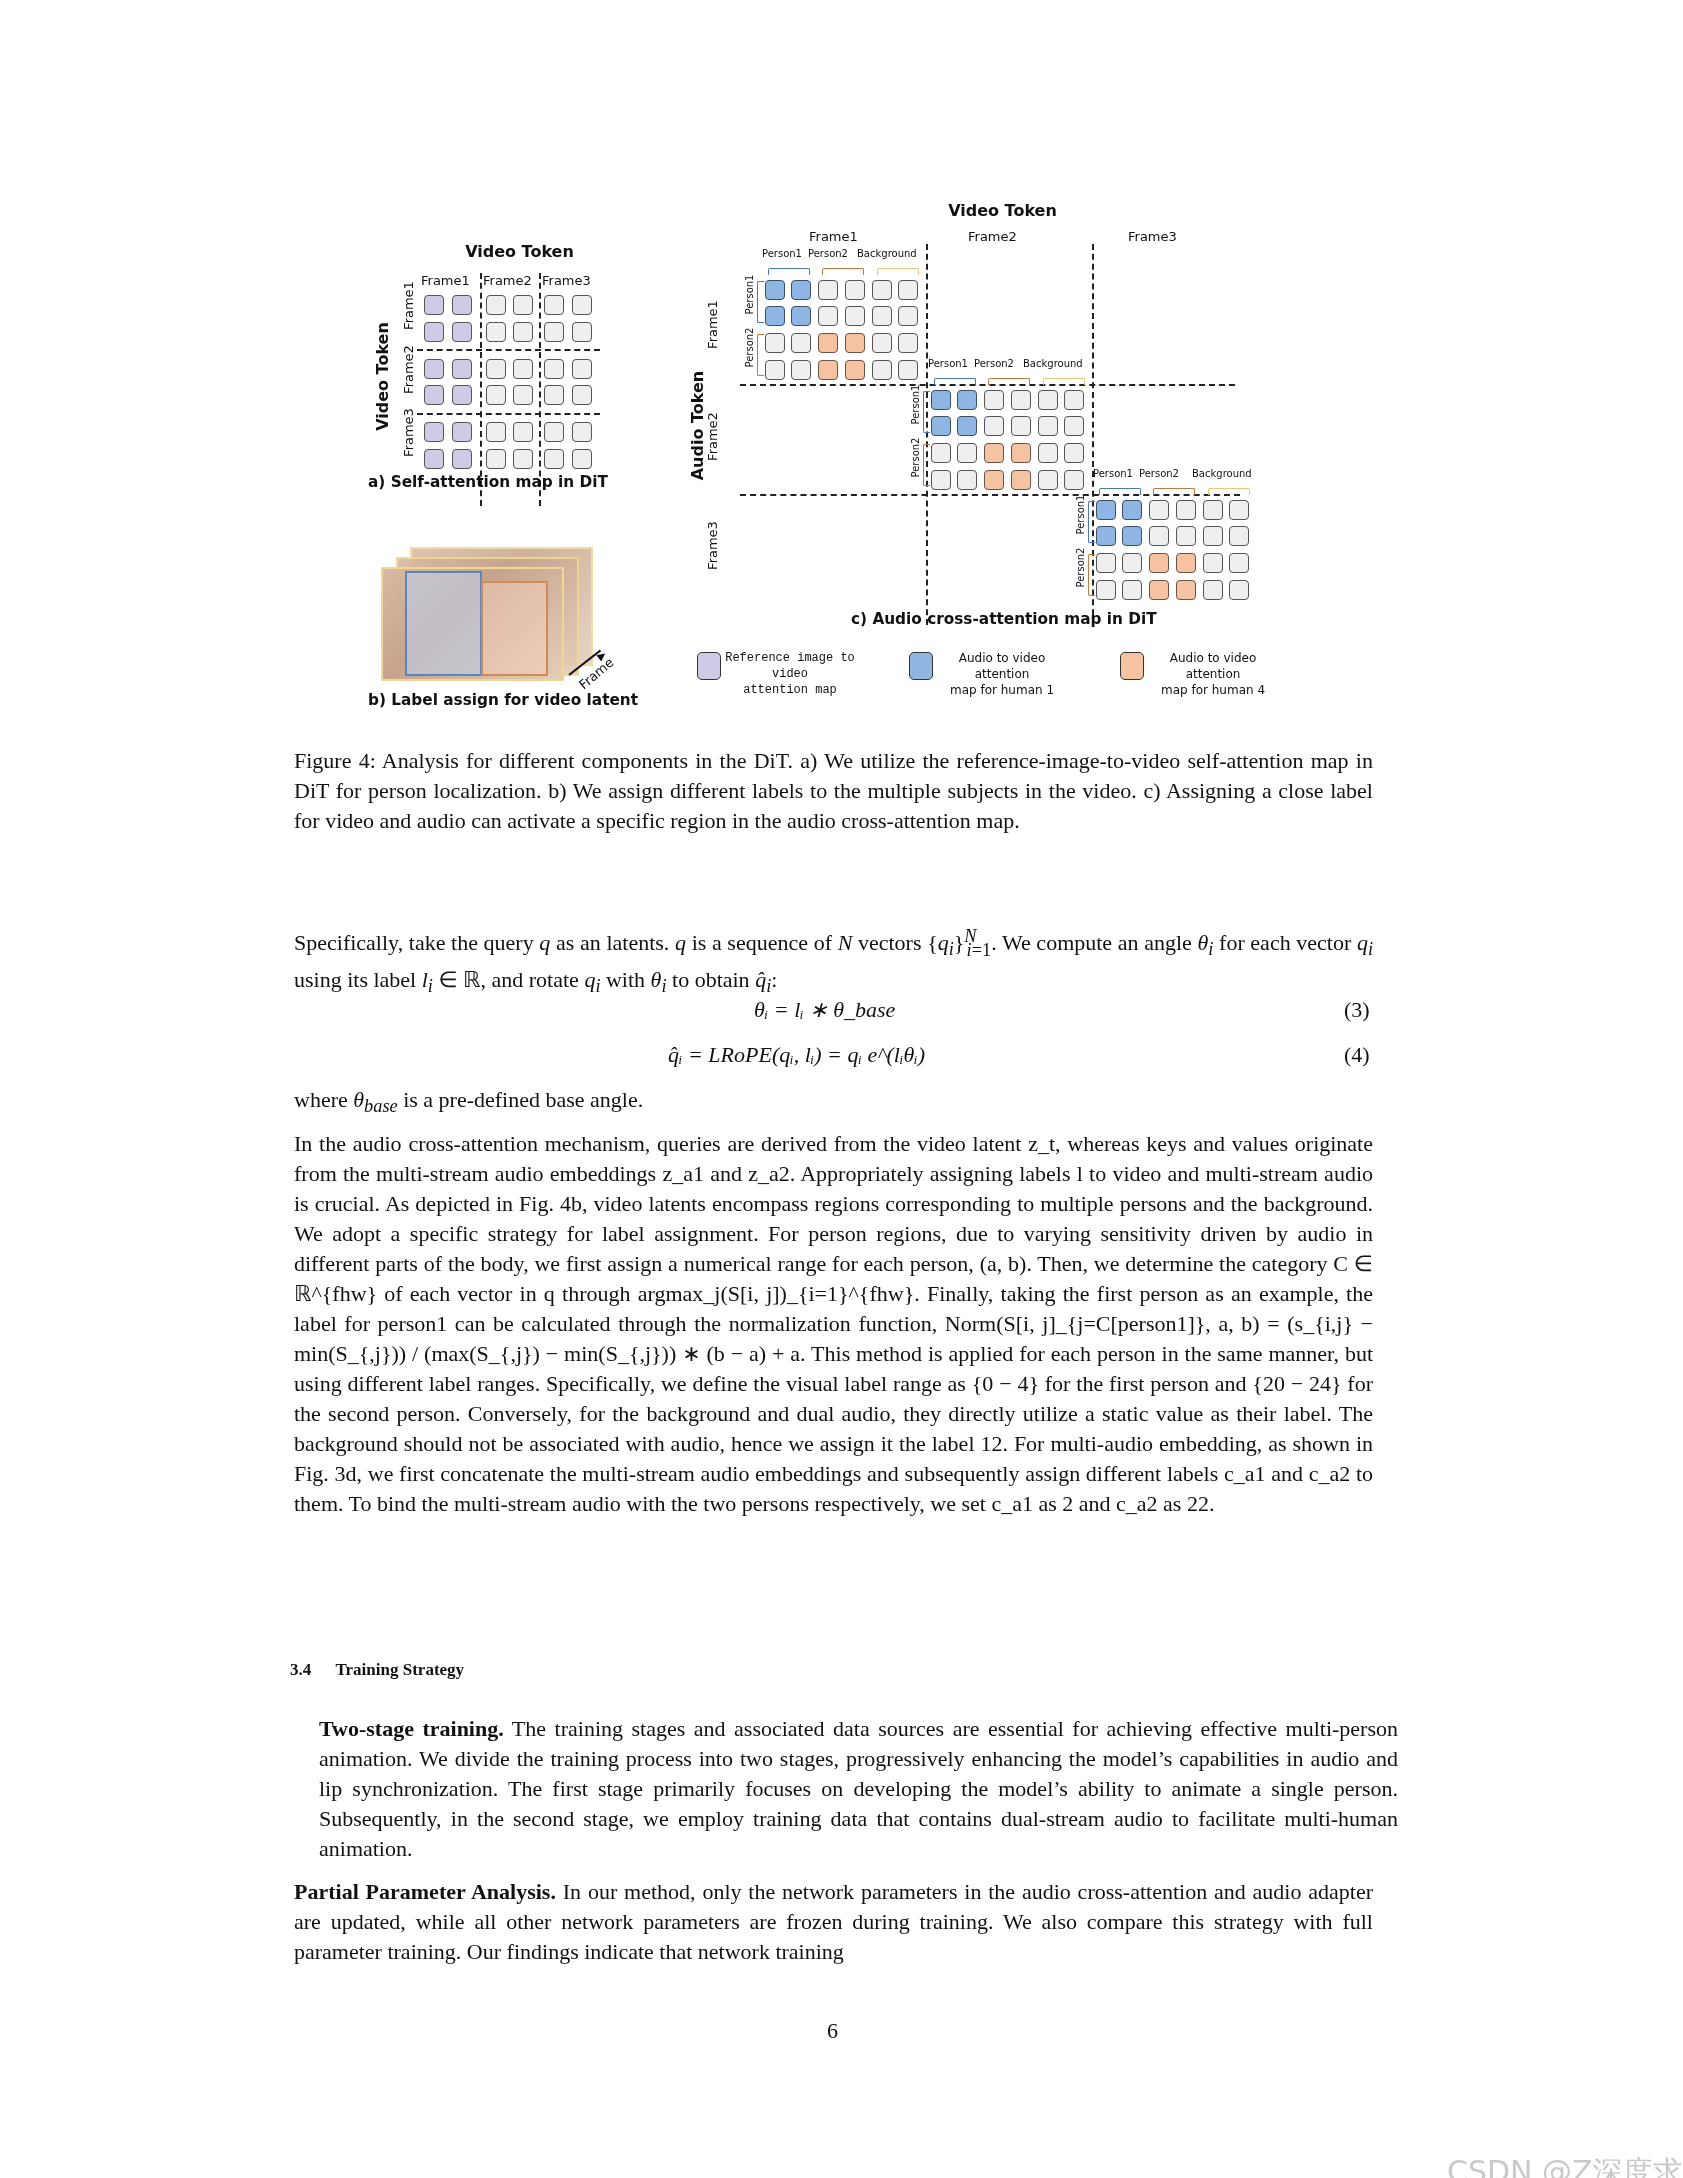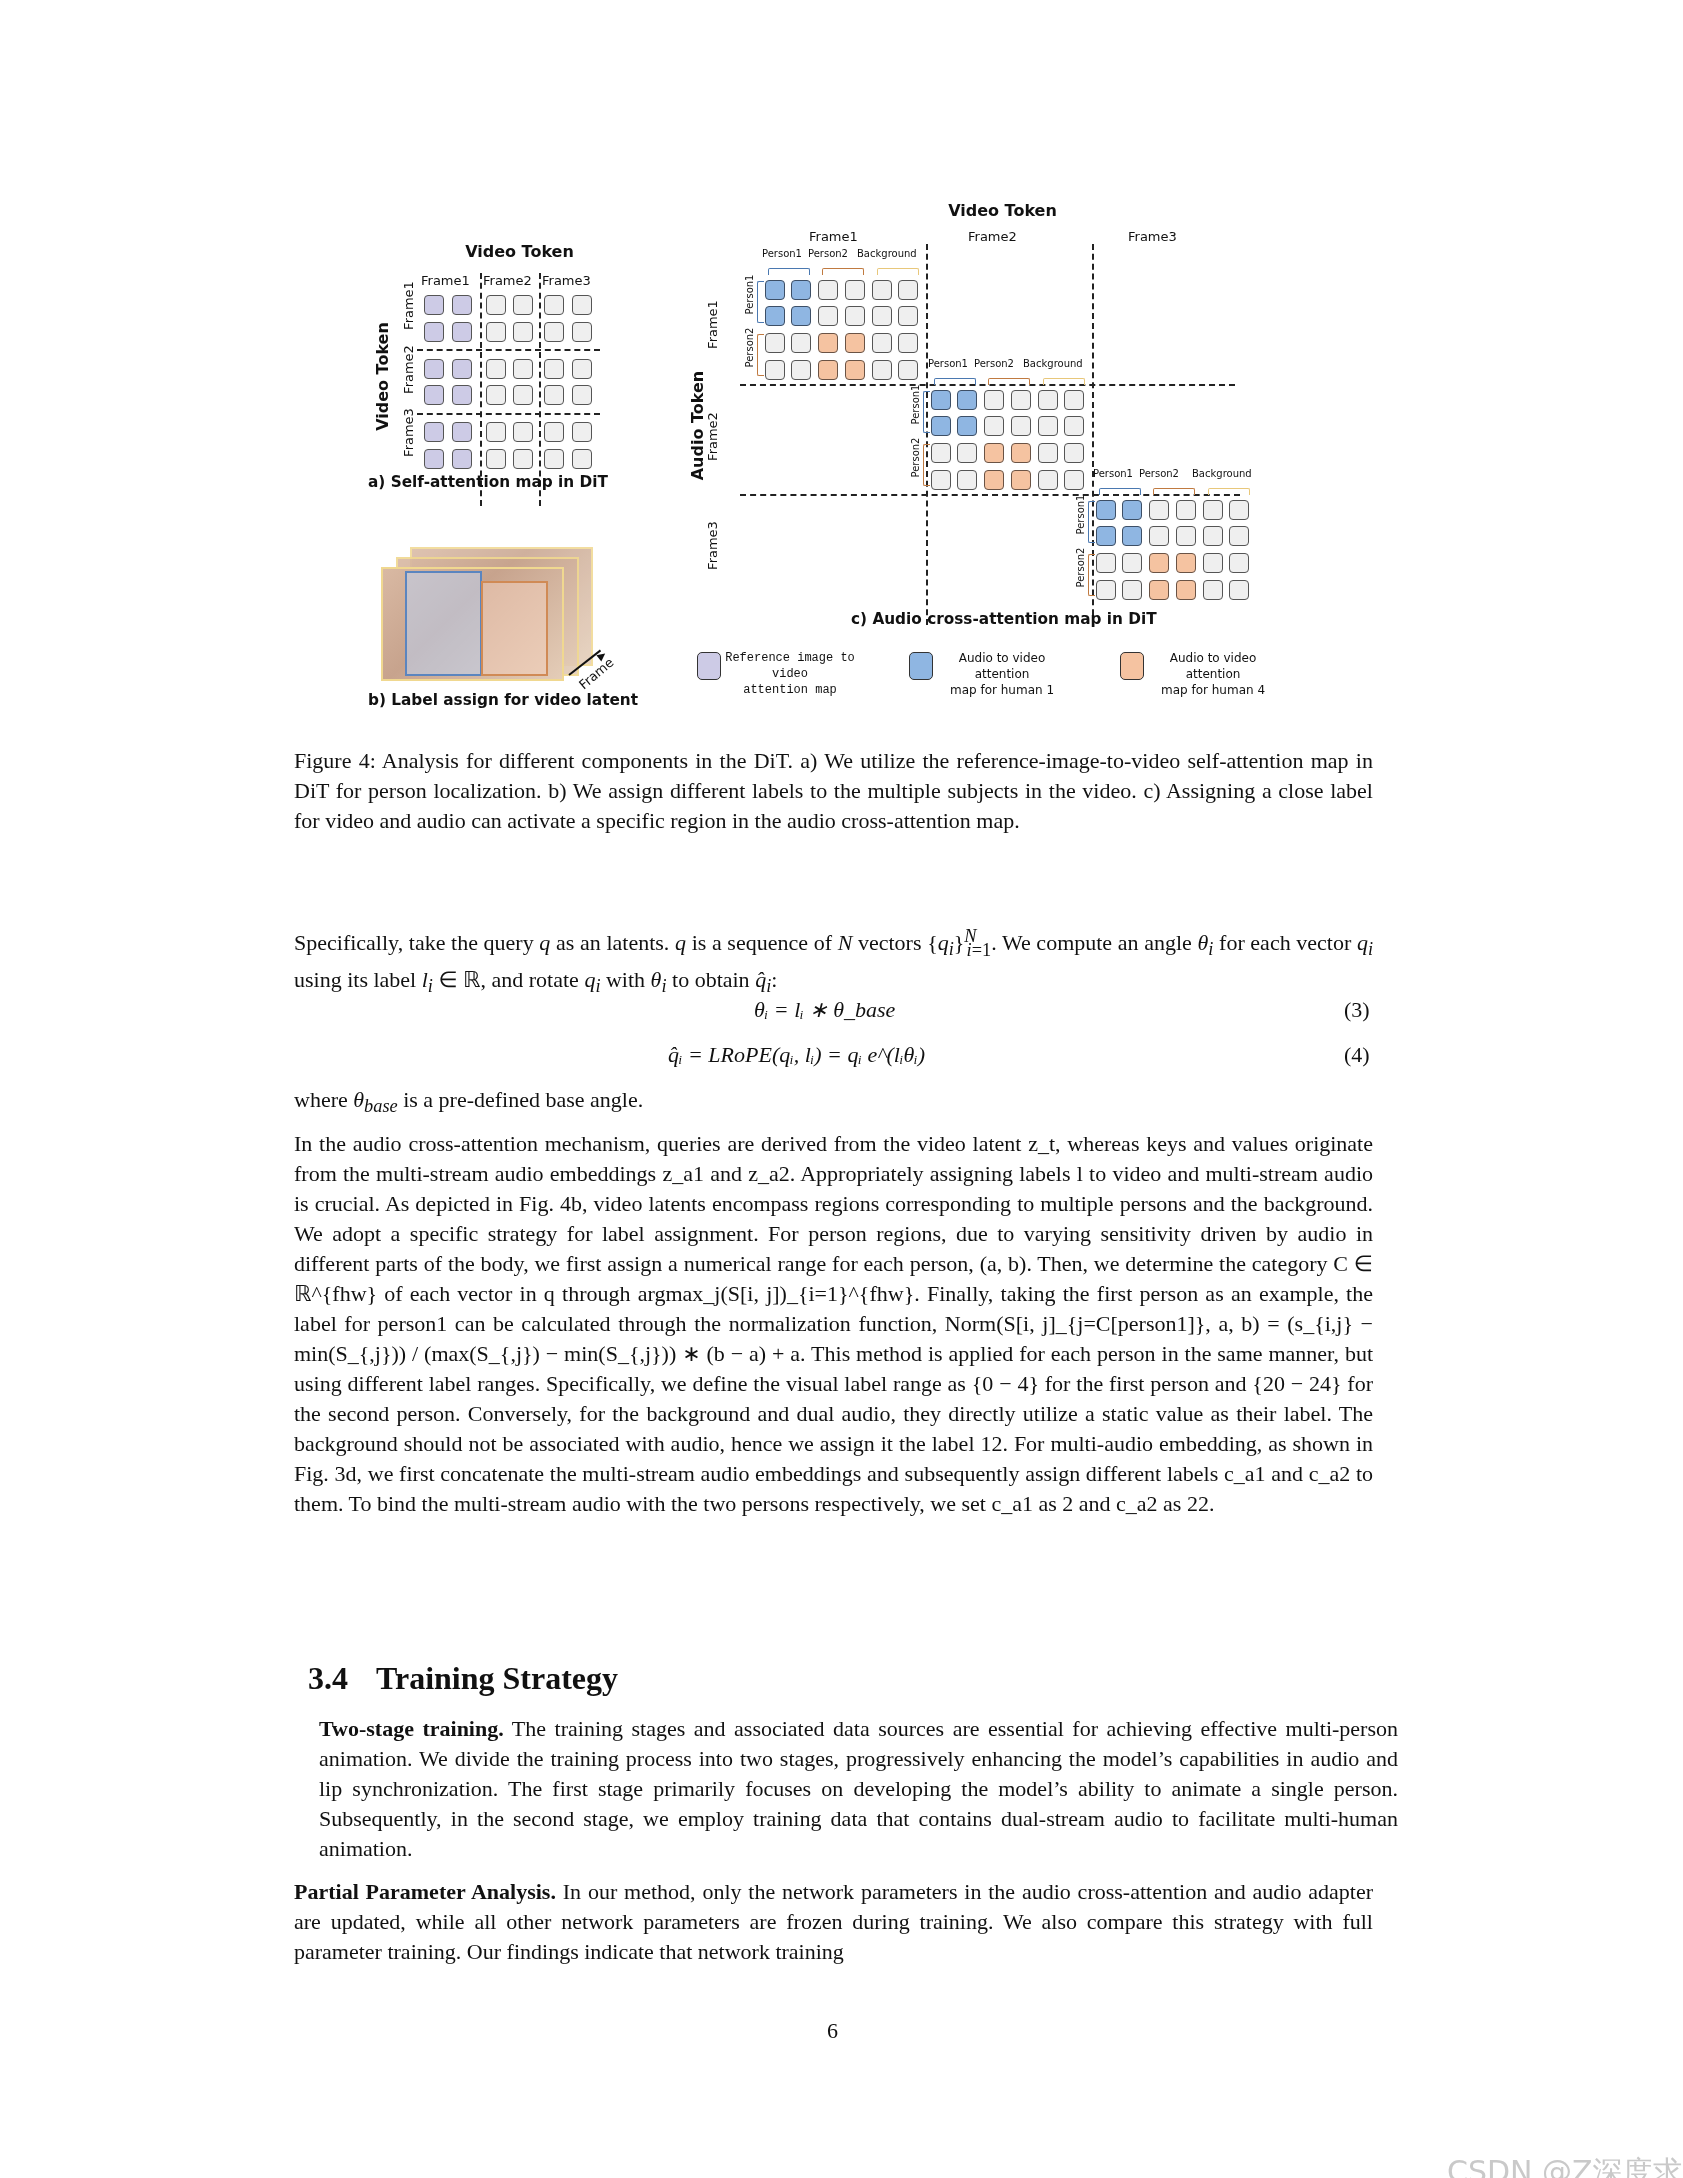--- a/index.html
+++ b/index.html
@@ -274,21 +274,21 @@
 <div class="eqnum" style="left:1344px;top:997px;">(3)</div>
 <div class="eq" style="left:668px;top:1042px;">q̂ᵢ = LRoPE(qᵢ, lᵢ) = qᵢ e^(lᵢθᵢ)</div>
 <div class="eqnum" style="left:1344px;top:1042px;">(4)</div>
 
 <div class="para text" style="top:1085px;">
   <span>where</span> <i class="m">θ<sub>base</sub></i> <span>is a pre-defined base angle.</span>
 </div>
 
 <div class="para text" style="top:1129px;">In the audio cross-attention mechanism, queries are derived from the video latent z_t, whereas keys and values originate from the multi-stream audio embeddings z_a1 and z_a2. Appropriately assigning labels l to video and multi-stream audio is crucial. As depicted in Fig. 4b, video latents encompass regions corresponding to multiple persons and the background. We adopt a specific strategy for label assignment. For person regions, due to varying sensitivity driven by audio in different parts of the body, we first assign a numerical range for each person, (a, b). Then, we determine the category C ∈ ℝ^{fhw} of each vector in q through argmax_j(S[i, j])_{i=1}^{fhw}. Finally, taking the first person as an example, the label for person1 can be calculated through the normalization function, Norm(S[i, j]_{j=C[person1]}, a, b) = (s_{i,j} − min(S_{,j})) / (max(S_{,j}) − min(S_{,j})) ∗ (b − a) + a. This method is applied for each person in the same manner, but using different label ranges. Specifically, we define the visual label range as {0 − 4} for the first person and {20 − 24} for the second person. Conversely, for the background and dual audio, they directly utilize a static value as their label. The background should not be associated with audio, hence we assign it the label 12. For multi-audio embedding, as shown in Fig. 3d, we first concatenate the multi-stream audio embeddings and subsequently assign different labels c_a1 and c_a2 to them. To bind the multi-stream audio with the two persons respectively, we set c_a1 as 2 and c_a2 as 22.</div>
 
-<div class="abs" style="left:308px;top:1660px;font-family:'Liberation Serif',serif;font-weight:bold;font-size:32px;">
+<div class="abs" style="left:290px;top:1660px;font-family:'Liberation Serif',serif;font-weight:bold;font-size:17px;">
   <span>3.4</span>
   <span style="margin-left:20px;">Training Strategy</span>
 </div>
 
 <div class="para text" style="top:1714px;margin-left:25px;">
   <b>Two-stage training.</b>
   <span>The training stages and associated data sources are essential for achieving effective multi-person animation. We divide the training process into two stages, progressively enhancing the model’s capabilities in audio and lip synchronization. The first stage primarily focuses on developing the model’s ability to animate a single person. Subsequently, in the second stage, we employ training data that contains dual-stream audio to facilitate multi-human animation.</span>
 </div>
 
 <div class="para text" style="top:1877px;">

